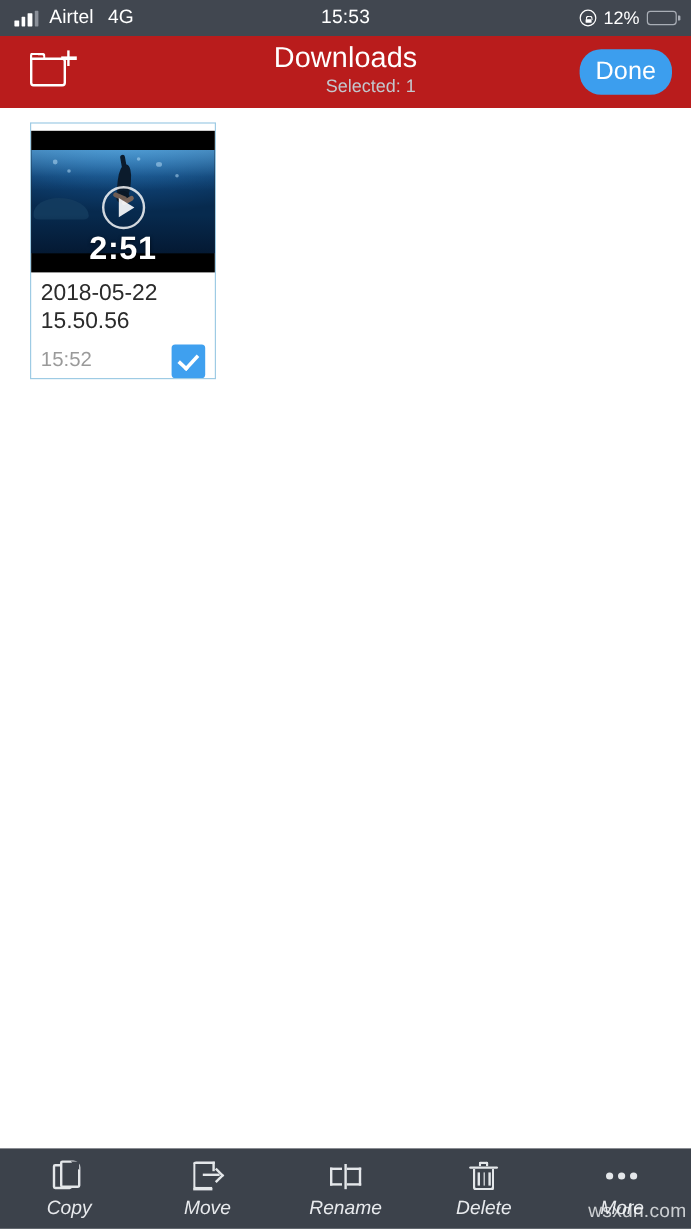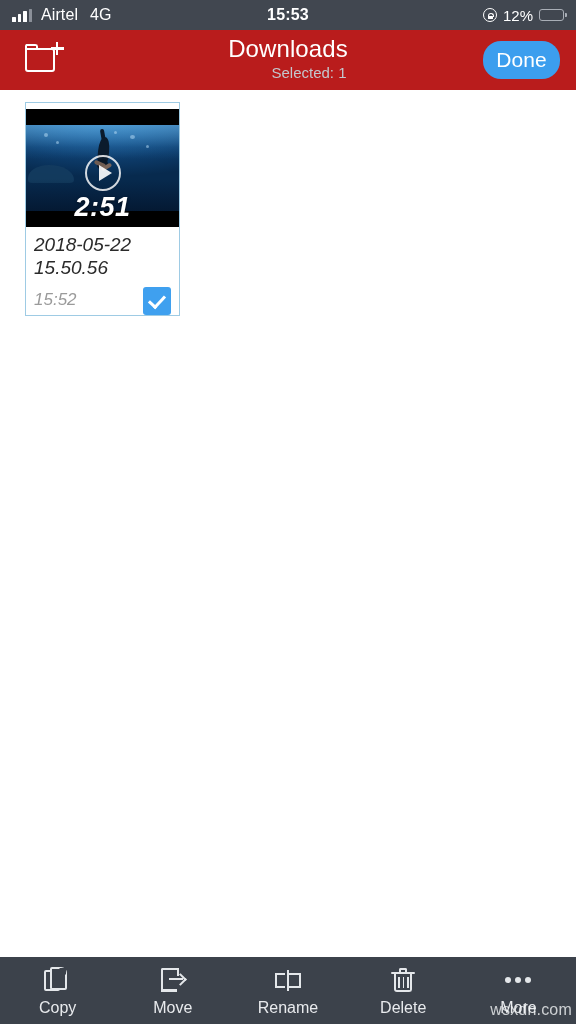--- a/index.html
+++ b/index.html
@@ -58,21 +58,21 @@
   .signal-bars i.b3 { height: 11px; }
   .signal-bars i.b4 { height: 13px; background: #8b9099; }
   .carrier { font-size: 16px; letter-spacing: .1px; }
   .network { font-size: 16px; margin-left: 3px; }
 
   .status-center {
     position: absolute;
     left: 0; right: 0;
     text-align: center;
     font-size: 16px;
-    font-weight: bold;
+    font-weight: normal;
     letter-spacing: .2px;
     pointer-events: none;
   }
 
   .status-right {
     margin-left: auto;
     display: flex;
     align-items: center;
     gap: 6px;
     font-size: 15px;
@@ -233,21 +233,20 @@
   }
 
   
   .content {
     position: absolute;
     top: 90px; left: 0;
     width: 576px;
     height: 867px;
     background: #ffffff;
     overflow: hidden;
-    font-style: italic;
   }
   .file-grid {
     padding: 12px 0 0 25px;
     display: flex;
     flex-wrap: wrap;
     gap: 12px;
   }
 
   .file-card {
     position: relative;
@@ -440,20 +439,21 @@
   .tool-item {
     flex: 1 1 0;
     height: 100%;
     display: flex;
     flex-direction: column;
     align-items: center;
     justify-content: center;
     gap: 6px;
     cursor: pointer;
     position: relative;
+    font-style: italic;
   }
   .tool-label {
     color: #e8eaed;
     font-size: 16px;
     line-height: 16px;
   }
   .tool-icon {
     width: 28px;
     height: 28px;
     position: relative;

